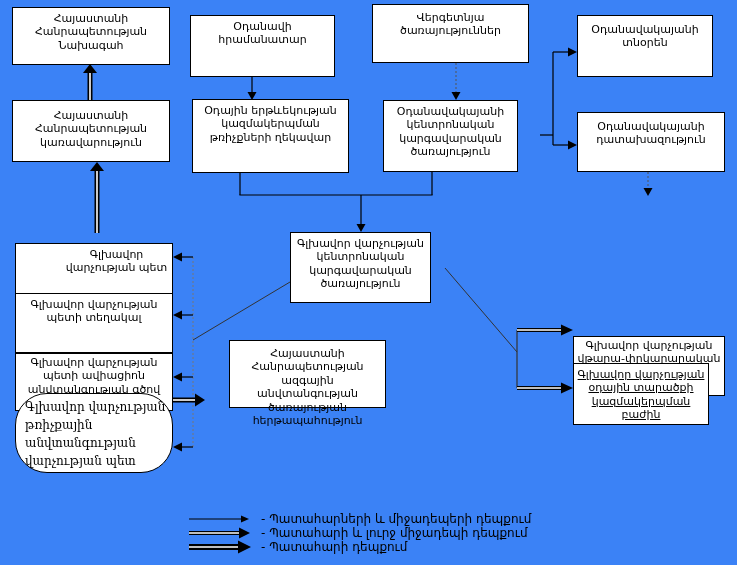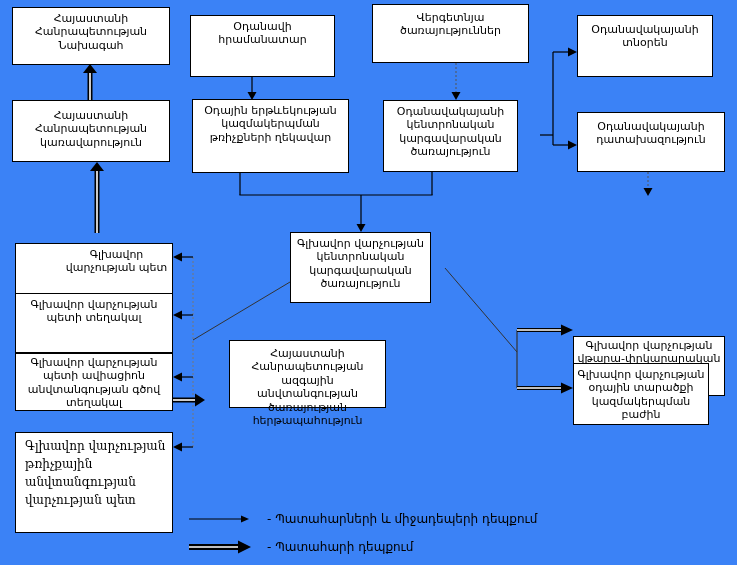--- a/index.html
+++ b/index.html
@@ -11,21 +11,21 @@
   .node{
     position:absolute;box-sizing:border-box;border:1px solid #000;background:#fff;
     font-size:11px;line-height:1.22;text-align:center;padding:4px 2px 2px 2px;
     color:#000;
   }
   .node.alt-font{
     font-family:"DejaVu Serif",serif;font-size:12px;line-height:1.5;
     text-align:left;padding:4px 4px 2px 9px;
   }
   .legend-row{
-    position:absolute;display:flex;align-items:center;gap:15px;height:14px;
+    position:absolute;display:flex;align-items:center;gap:9px;height:14px;
   }
   .legend-row .legend-label{
     font-size:12px;line-height:14px;color:#000;white-space:nowrap;
   }
   .legend-row svg{display:block;}
 </style>
 </head>
 <body>
 
 <div id="canvas">
@@ -134,36 +134,44 @@
 
 
   <div class="node" style="left:290px;top:232px;width:141px;height:71px;">Գլխավոր վարչության կենտրոնական կարգավարական ծառայություն</div>
 
   <div class="node" style="left:15px;top:243px;width:158px;height:60px;padding-left:47px;">Գլխավոր վարչության պետ</div>
 
   <div class="node" style="left:15px;top:293px;width:158px;height:60px;">Գլխավոր վարչության պետի տեղակալ</div>
 
   <div class="node" style="left:15px;top:353px;width:158px;height:58px;padding-top:2px;">Գլխավոր վարչության պետի ավիացիոն անվտանգության գծով տեղակալ</div>
 
-  <div class="node alt-font" style="left:15px;top:432px;width:158px;height:101px;">Գլխավոր վարչության թռիչքային անվտանգության վարչության պետ</div>
+  <div class="node alt-font" style="left:15px;top:393px;width:158px;height:80px;border-radius:32px;">Գլխավոր վարչության թռիչքային անվտանգության վարչության պետ</div>
 
   <div class="node" style="left:217px;top:340px;width:157px;height:68px;padding-top:6px;margin-left:12px;">Հայաստանի Հանրապետության ազգային անվտանգության ծառայության հերթապահություն</div>
 
   <div class="node" style="left:573px;top:292px;width:152px;height:60px;padding-top:2px;margin-top:44px;">Գլխավոր վարչության վթարա-փրկարարական գծով մասնագետ</div>
 
-  <div class="node" style="left:573px;top:363px;width:136px;height:62px;">Գլխավոր վարչության օդային տարածքի կազմակերպման բաժին</div>
+  <div class="node" style="left:573px;top:363px;width:136px;height:62px;text-decoration:underline;">Գլխավոր վարչության օդային տարածքի կազմակերպման բաժին</div>
 
   <div class="legend-row" style="left:188px;top:512px;">
     <svg width="64" height="14" viewBox="0 0 64 14">
       <line x1="1" y1="7" x2="54" y2="7" stroke="#000" stroke-width="1.2"></line>
       <polygon points="53,3.5 53,10.5 61,7" fill="#000"></polygon>
     </svg>
     <span class="legend-label">- Պատահարների և միջադեպերի դեպքում</span>
   </div>
 
+  <div class="legend-row" style="left:188px;top:526px;">
+    <svg width="64" height="14" viewBox="0 0 64 14">
+      <line x1="1" y1="7" x2="52" y2="7" stroke="#000" stroke-width="4"></line>
+      <line x1="1" y1="7" x2="52" y2="7" stroke="#fff" stroke-width="1.6"></line>
+      <polygon points="51,1.5 51,12.5 62,7" fill="#000"></polygon>
+    </svg>
+    <span class="legend-label">- Պատահարի և լուրջ միջադեպի դեպքում</span>
+  </div>
 
   <div class="legend-row" style="left:188px;top:540px;">
     <svg width="64" height="14" viewBox="0 0 64 14">
       <line x1="1" y1="7" x2="51" y2="7" stroke="#000" stroke-width="6"></line>
       <line x1="1" y1="7" x2="51" y2="7" stroke="#fff" stroke-width="1.4"></line>
       <polygon points="50,0.5 50,13.5 63,7" fill="#000"></polygon>
     </svg>
     <span class="legend-label">- Պատահարի դեպքում</span>
   </div>
 

